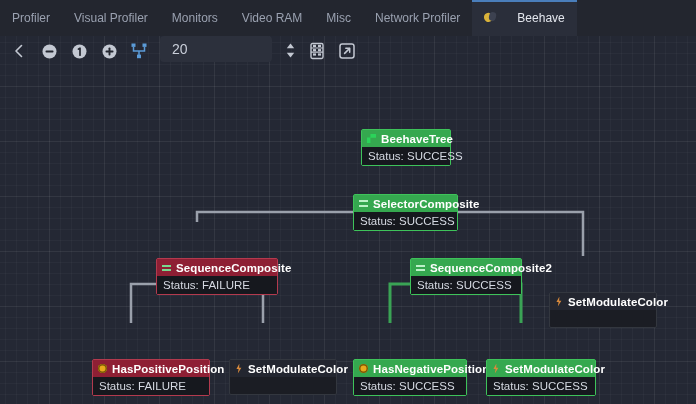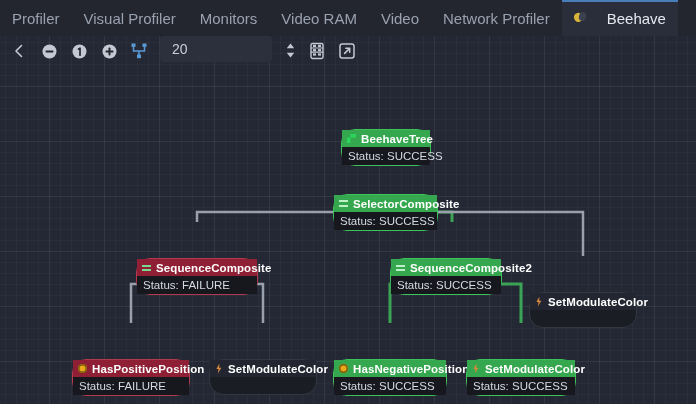--- a/index.html
+++ b/index.html
@@ -31,21 +31,21 @@
     background: #23262f;
     display: flex;
     align-items: stretch;
     box-sizing: border-box;
   }
   .tab {
     display: flex;
     align-items: center;
     gap: 6px;
     padding: 4px 12px;
-    font-size: 15px;
+    font-size: 12px;
     color: #9aa1b0;
     white-space: nowrap;
     box-sizing: border-box;
     position: relative;
     background: transparent;
   }
   .tab.active {
     background: #2a2e3a;
     color: #e4e7ee;
     gap: 20px;
@@ -155,21 +155,22 @@
     position: absolute;
     left: 0; top: 0;
     width: 696px; height: 368px;
     pointer-events: none;
   }
 
   
   .node {
     position: absolute;
     box-sizing: border-box;
-    border-radius: 14px;
+    border-radius: 2px;
+    margin-left: 20px;
   }
   .node-hd {
     display: flex;
     align-items: center;
     gap: 5px;
     height: 17px;
     padding: 0 7px 0 5px;
     font-size: 11.5px;
     font-weight: bold;
     color: #ffffff;
@@ -240,21 +241,21 @@
     <div class="tab">
       <span>Visual Profiler</span>
     </div>
     <div class="tab">
       <span>Monitors</span>
     </div>
     <div class="tab">
       <span>Video RAM</span>
     </div>
     <div class="tab">
-      <span>Video</span>
+      <span>Misc</span>
     </div>
     <div class="tab">
       <span>Network Profiler</span>
     </div>
     <div class="tab active">
       <span class="tab-ico-bee"></span>
       <span>Beehave</span>
     </div>
     <div id="tabbar-fill"></div>
   </div>

